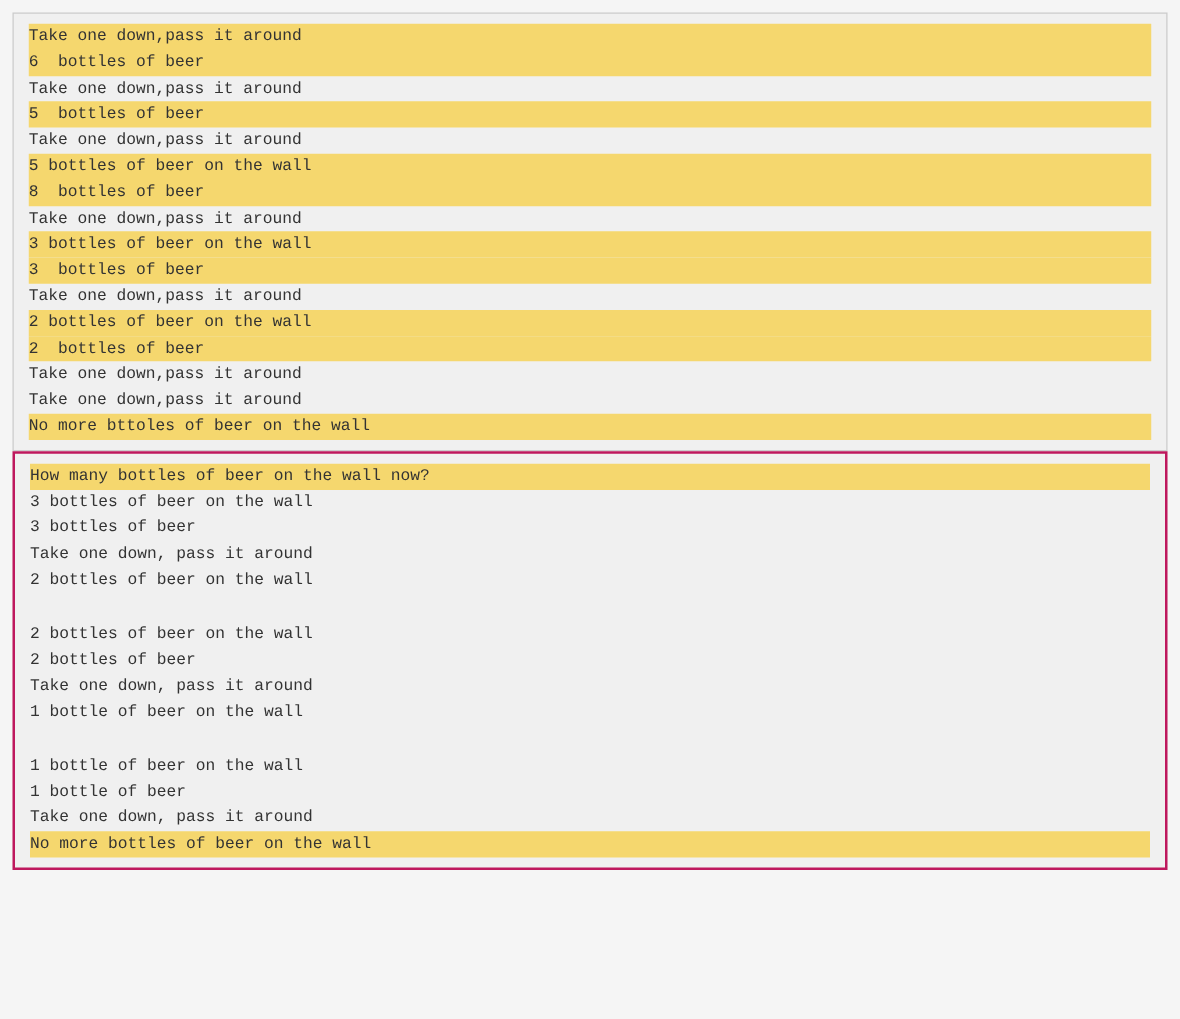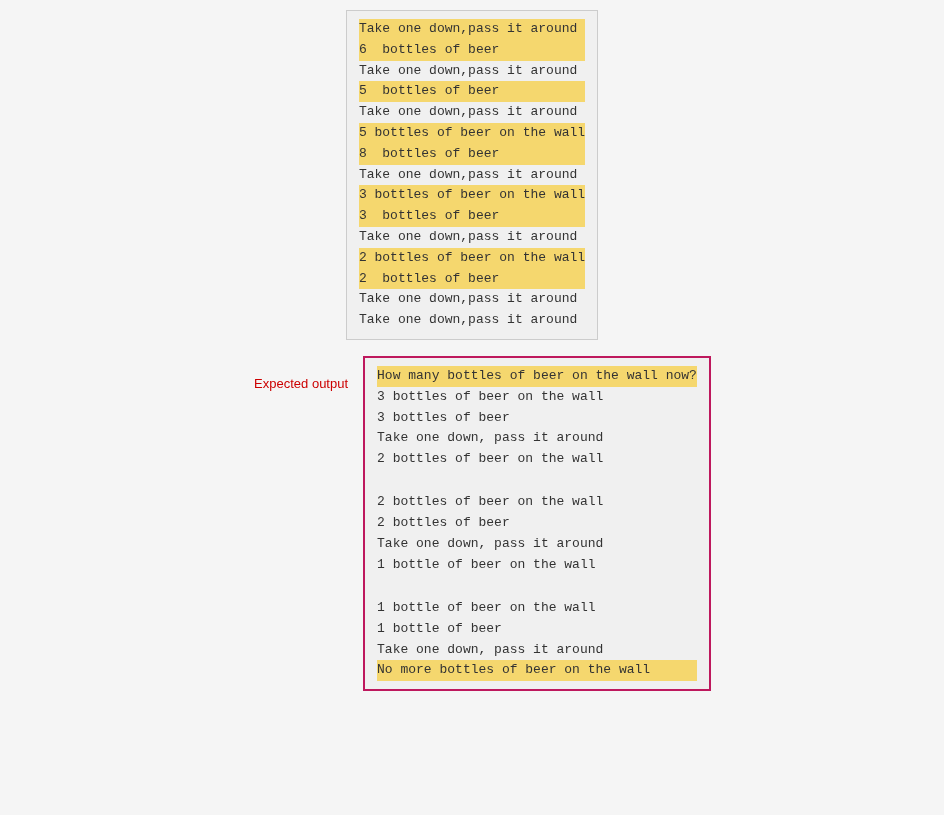--- a/index.html
+++ b/index.html
@@ -12,24 +12,23 @@
       background-color: #f5f5f5;
       font-family: 'Courier New', Courier, monospace;
       font-size: 14px;
       color: #333;
       padding: 10px;
     }
 
     .page-wrapper {
       display: flex;
       flex-direction: column;
-      gap: 16px;
+      gap: 0;
       max-width: 944px;
       margin: 0 auto;
-      align-items: center;
     }
 
     .top-panel {
       background-color: #f0f0f0;
       border: 1px solid #ccc;
       padding: 8px 12px;
       overflow: auto;
       max-height: 430px;
       margin-bottom: 0;
     }
@@ -97,26 +96,24 @@
       <span class="line highlight">5 bottles of beer on the wall</span>
       <span class="line highlight">8  bottles of beer</span>
       <span class="line no-highlight">Take one down,pass it around</span>
       <span class="line highlight">3 bottles of beer on the wall</span>
       <span class="line highlight">3  bottles of beer</span>
       <span class="line no-highlight">Take one down,pass it around</span>
       <span class="line highlight">2 bottles of beer on the wall</span>
       <span class="line highlight">2  bottles of beer</span>
       <span class="line no-highlight">Take one down,pass it around</span>
       <span class="line no-highlight">Take one down,pass it around</span>
+      <span class="line highlight">No more bttoles of beer on the wall</span>
     </div>
 
   <div class="bottom-section">
-    <div class="label-area">
-      <span>Expected output</span>
-    </div>
     <div class="bottom-panel">
 
     <span class="line highlight">How many bottles of beer on the wall now?</span>
         <span class="line no-highlight">3 bottles of beer on the wall</span>
         <span class="line no-highlight">3 bottles of beer</span>
         <span class="line no-highlight">Take one down, pass it around</span>
         <span class="line no-highlight">2 bottles of beer on the wall</span>
         <span class="empty-line"></span>
         <span class="line no-highlight">2 bottles of beer on the wall</span>
         <span class="line no-highlight">2 bottles of beer</span>

